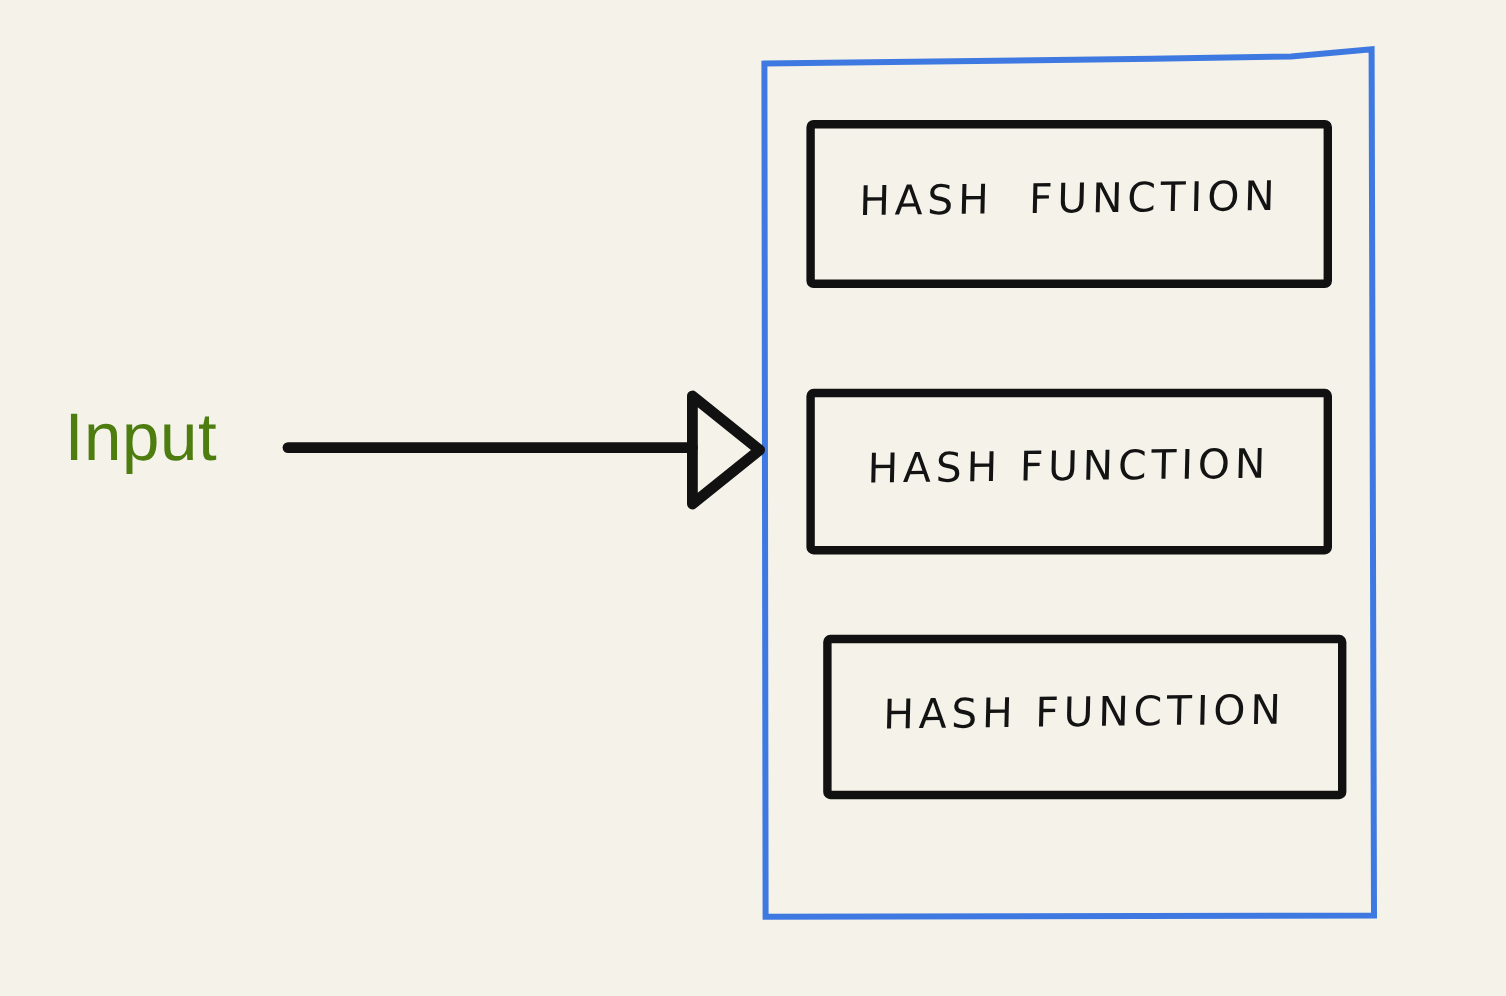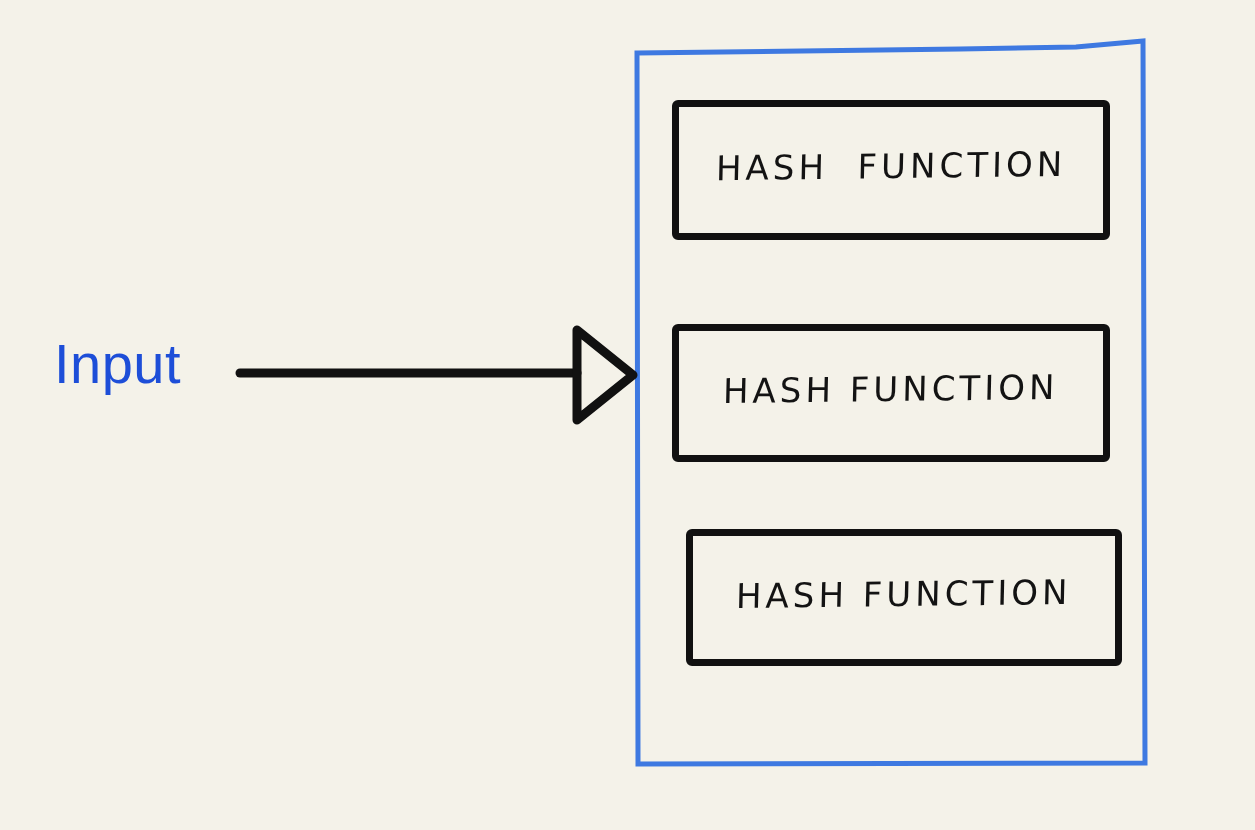--- a/index.html
+++ b/index.html
@@ -22,21 +22,21 @@
     width: 1255px;
     height: 830px;
     pointer-events: none;
   }
   .input-label {
     position: absolute;
     left: 54px;
     top: 336px;
     font-size: 56px;
     line-height: 1.0;
-    color: #1d4ed8;
+    color: #4d7c0f;
     letter-spacing: 0.5px;
     font-family: "Liberation Sans", sans-serif;
   }
   .hash-box {
     position: absolute;
     border: 7px solid #111111;
     border-radius: 6px;
     box-sizing: border-box;
     display: flex;
     align-items: center;

